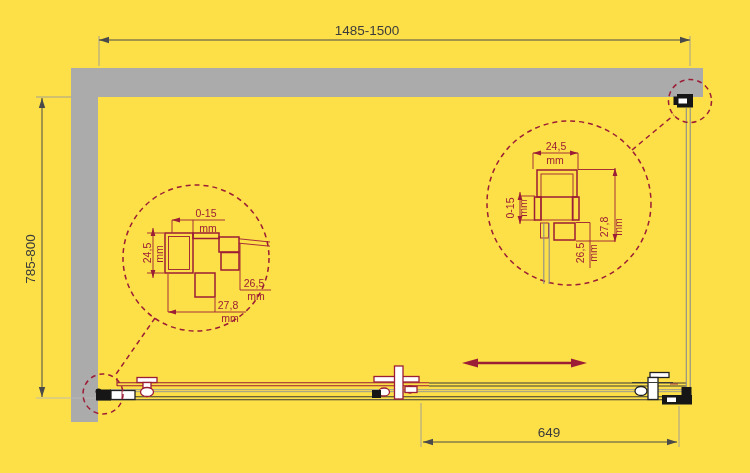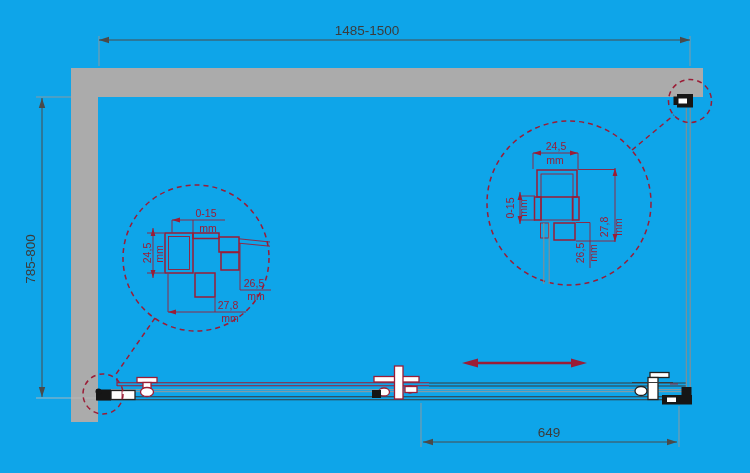--- a/index.html
+++ b/index.html
@@ -1,16 +1,16 @@
 <!DOCTYPE html>
 <html><head>
 <meta charset="utf-8">
 <style>
   html,body{margin:0;padding:0;background:#fff;}
-  .canvas{position:relative;width:750px;height:473px;background:#0ea5e9;overflow:hidden;
+  .canvas{position:relative;width:750px;height:473px;background:#fde047;overflow:hidden;
           font-family:"Liberation Sans", sans-serif;}
   svg{position:absolute;left:0;top:0;}
   .dim-line{stroke:#4a4a4a;stroke-width:1;fill:none;}
   .ext-line{stroke:#9a9a9a;stroke-width:0.9;fill:none;}
   .ext-light{stroke:#b9b9b9;stroke-width:0.9;fill:none;}
   .dim-text{font-size:13.5px;fill:#3c3c3c;text-anchor:middle;}
   .red{stroke:#9B1D36;fill:none;}
   .red-thick{stroke:#9B1D36;stroke-width:1.5;fill:none;}
   .red-thin{stroke:#9B1D36;stroke-width:0.9;fill:none;}
   .red-dash{stroke:#9B1D36;stroke-width:1.5;fill:none;stroke-dasharray:5,4;}

